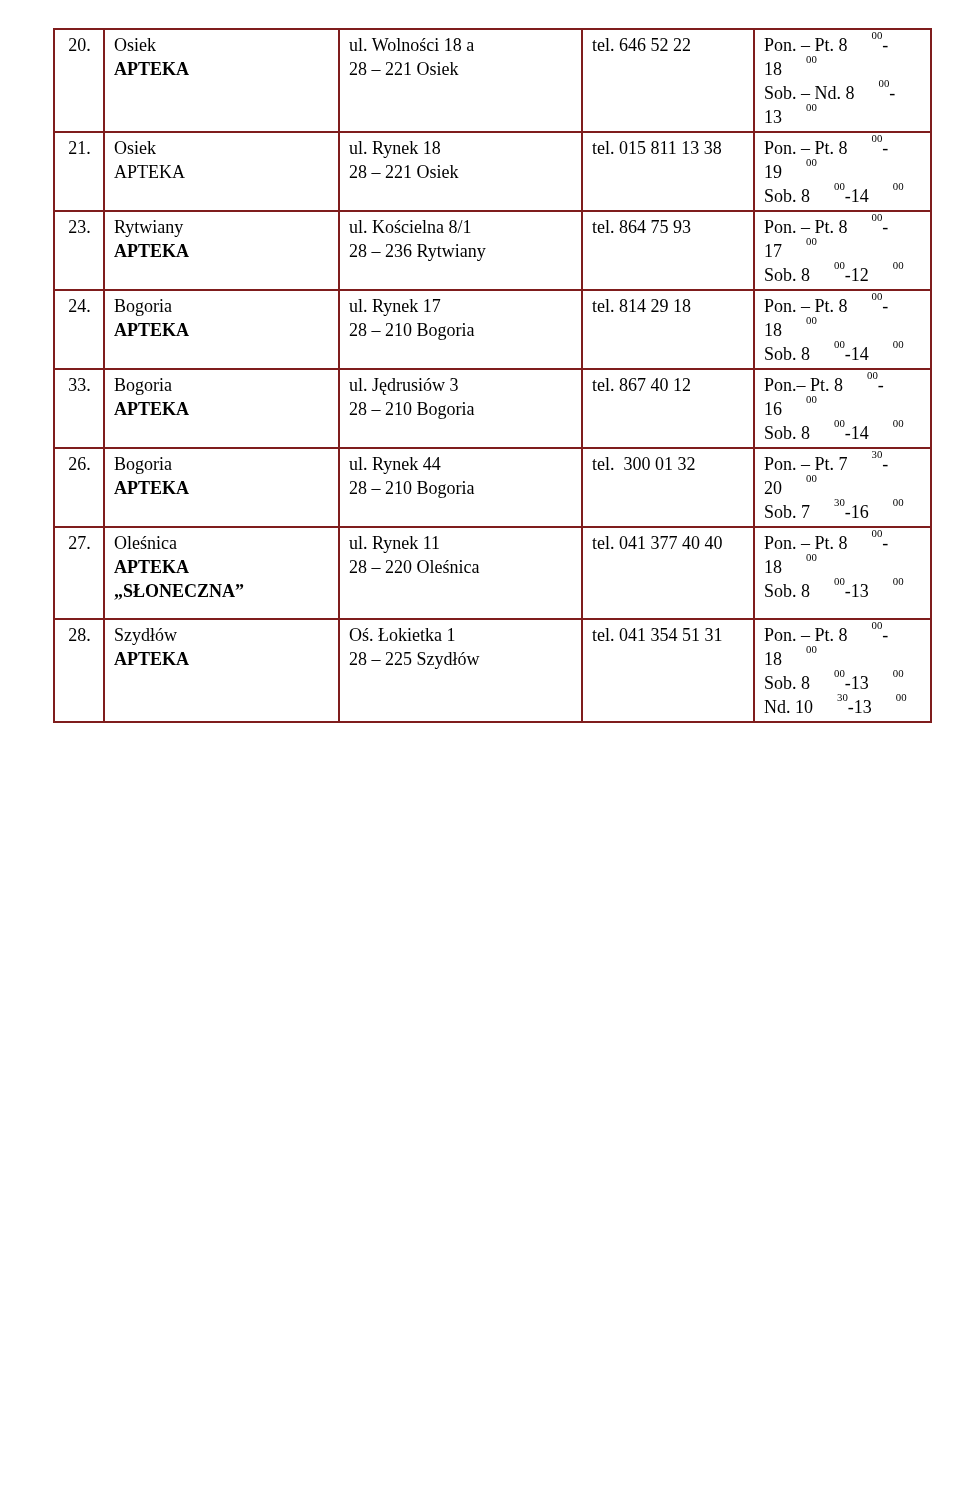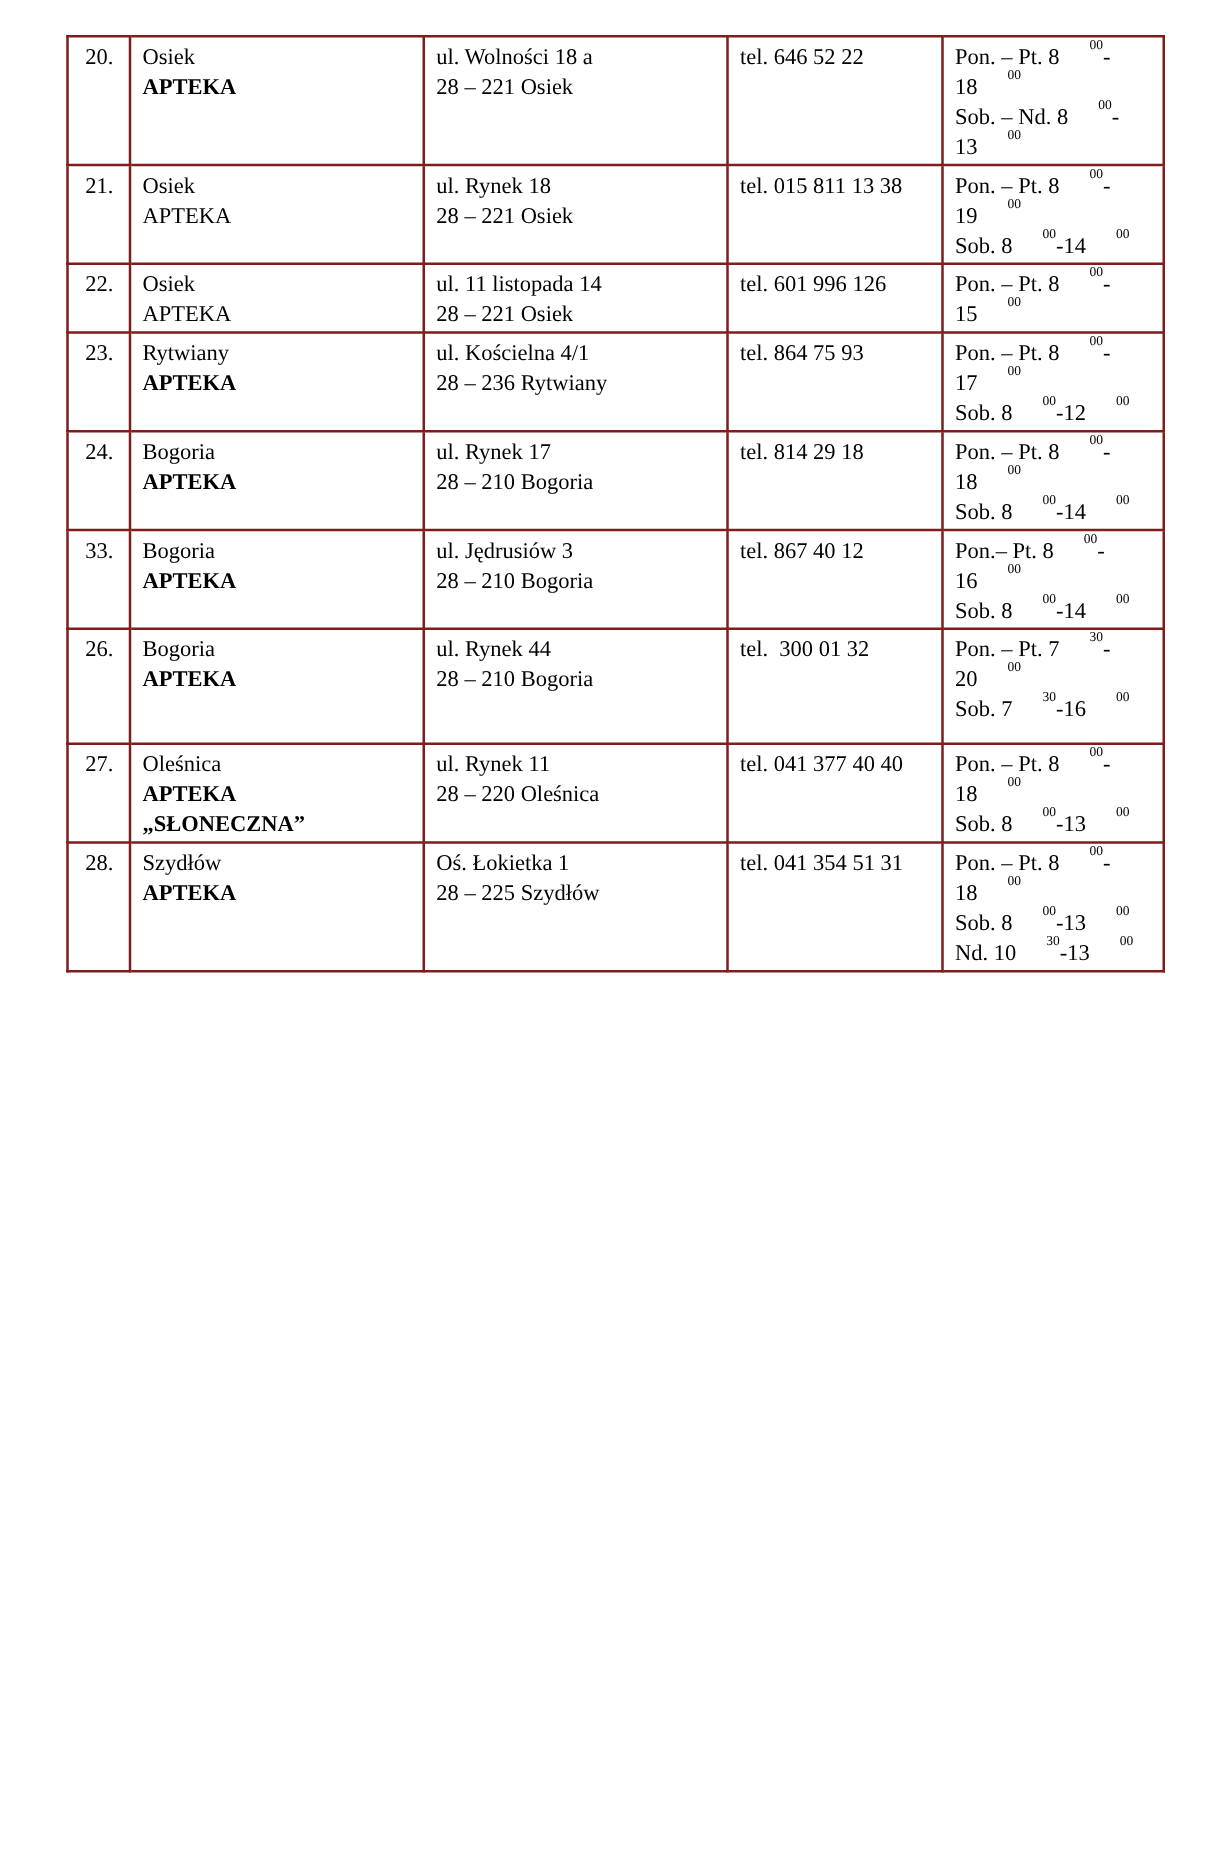--- a/index.html
+++ b/index.html
@@ -83,44 +83,29 @@
             <div class="line">ul. Rynek 18</div>
             <div class="line">28 – 221 Osiek</div>
           </td>
     <td class="c-phone">tel. 015 811 13 38</td>
     <td class="c-hours">
             <div class="line">Pon. – Pt. 8<sup>00</sup>-19<sup>00</sup></div>
             <div class="line">Sob. 8<sup>00</sup>-14<sup>00</sup></div>
           </td>
   </tr>
 
-  <tr>
-    <td class="c-num">22.</td>
-    <td class="c-name">
-            <div class="line">Osiek</div>
-            <div class="line">APTEKA</div>
-          </td>
-    <td class="c-addr">
-            <div class="line">ul. 11 listopada 14</div>
-            <div class="line">28 – 221 Osiek</div>
-          </td>
-    <td class="c-phone">tel. 601 996 126</td>
-    <td class="c-hours">
-            <div class="line">Pon. – Pt. 8<sup>00</sup>-15<sup>00</sup></div>
-          </td>
-  </tr>
 
   <tr>
     <td class="c-num">23.</td>
     <td class="c-name">
             <div class="line">Rytwiany</div>
             <div class="line bold">APTEKA</div>
           </td>
     <td class="c-addr">
-            <div class="line">ul. Kościelna 4/1</div>
+            <div class="line">ul. Kościelna 8/1</div>
             <div class="line">28 – 236 Rytwiany</div>
           </td>
     <td class="c-phone">tel. 864 75 93</td>
     <td class="c-hours">
             <div class="line">Pon. – Pt. 8<sup>00</sup>-17<sup>00</sup></div>
             <div class="line">Sob. 8<sup>00</sup>-12<sup>00</sup></div>
           </td>
   </tr>
 
   <tr>

